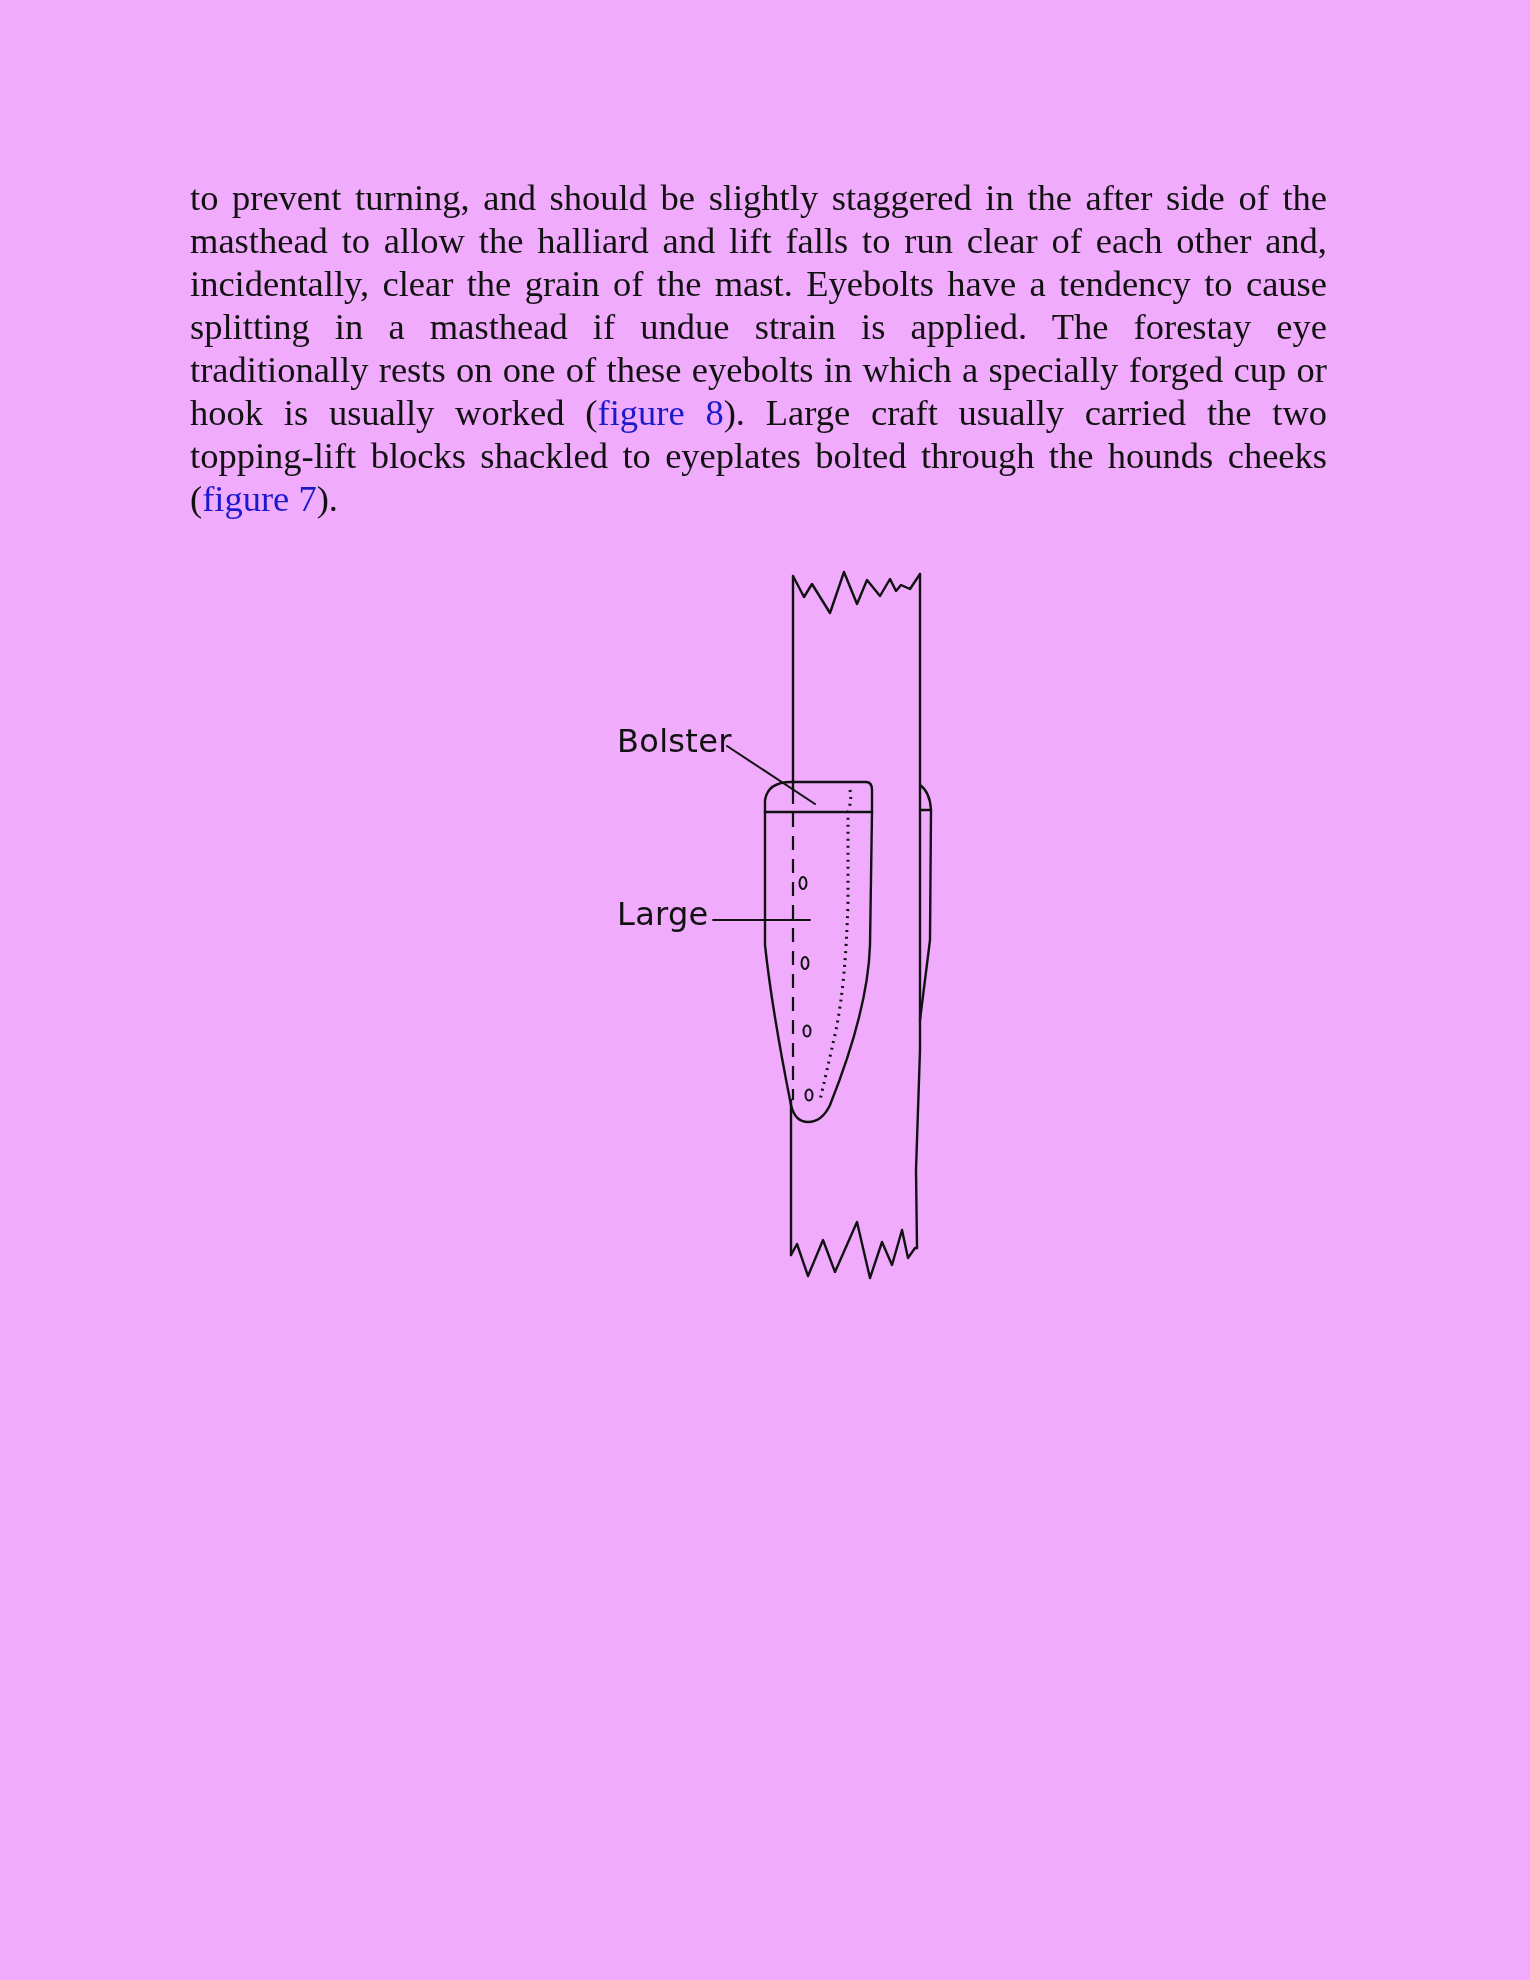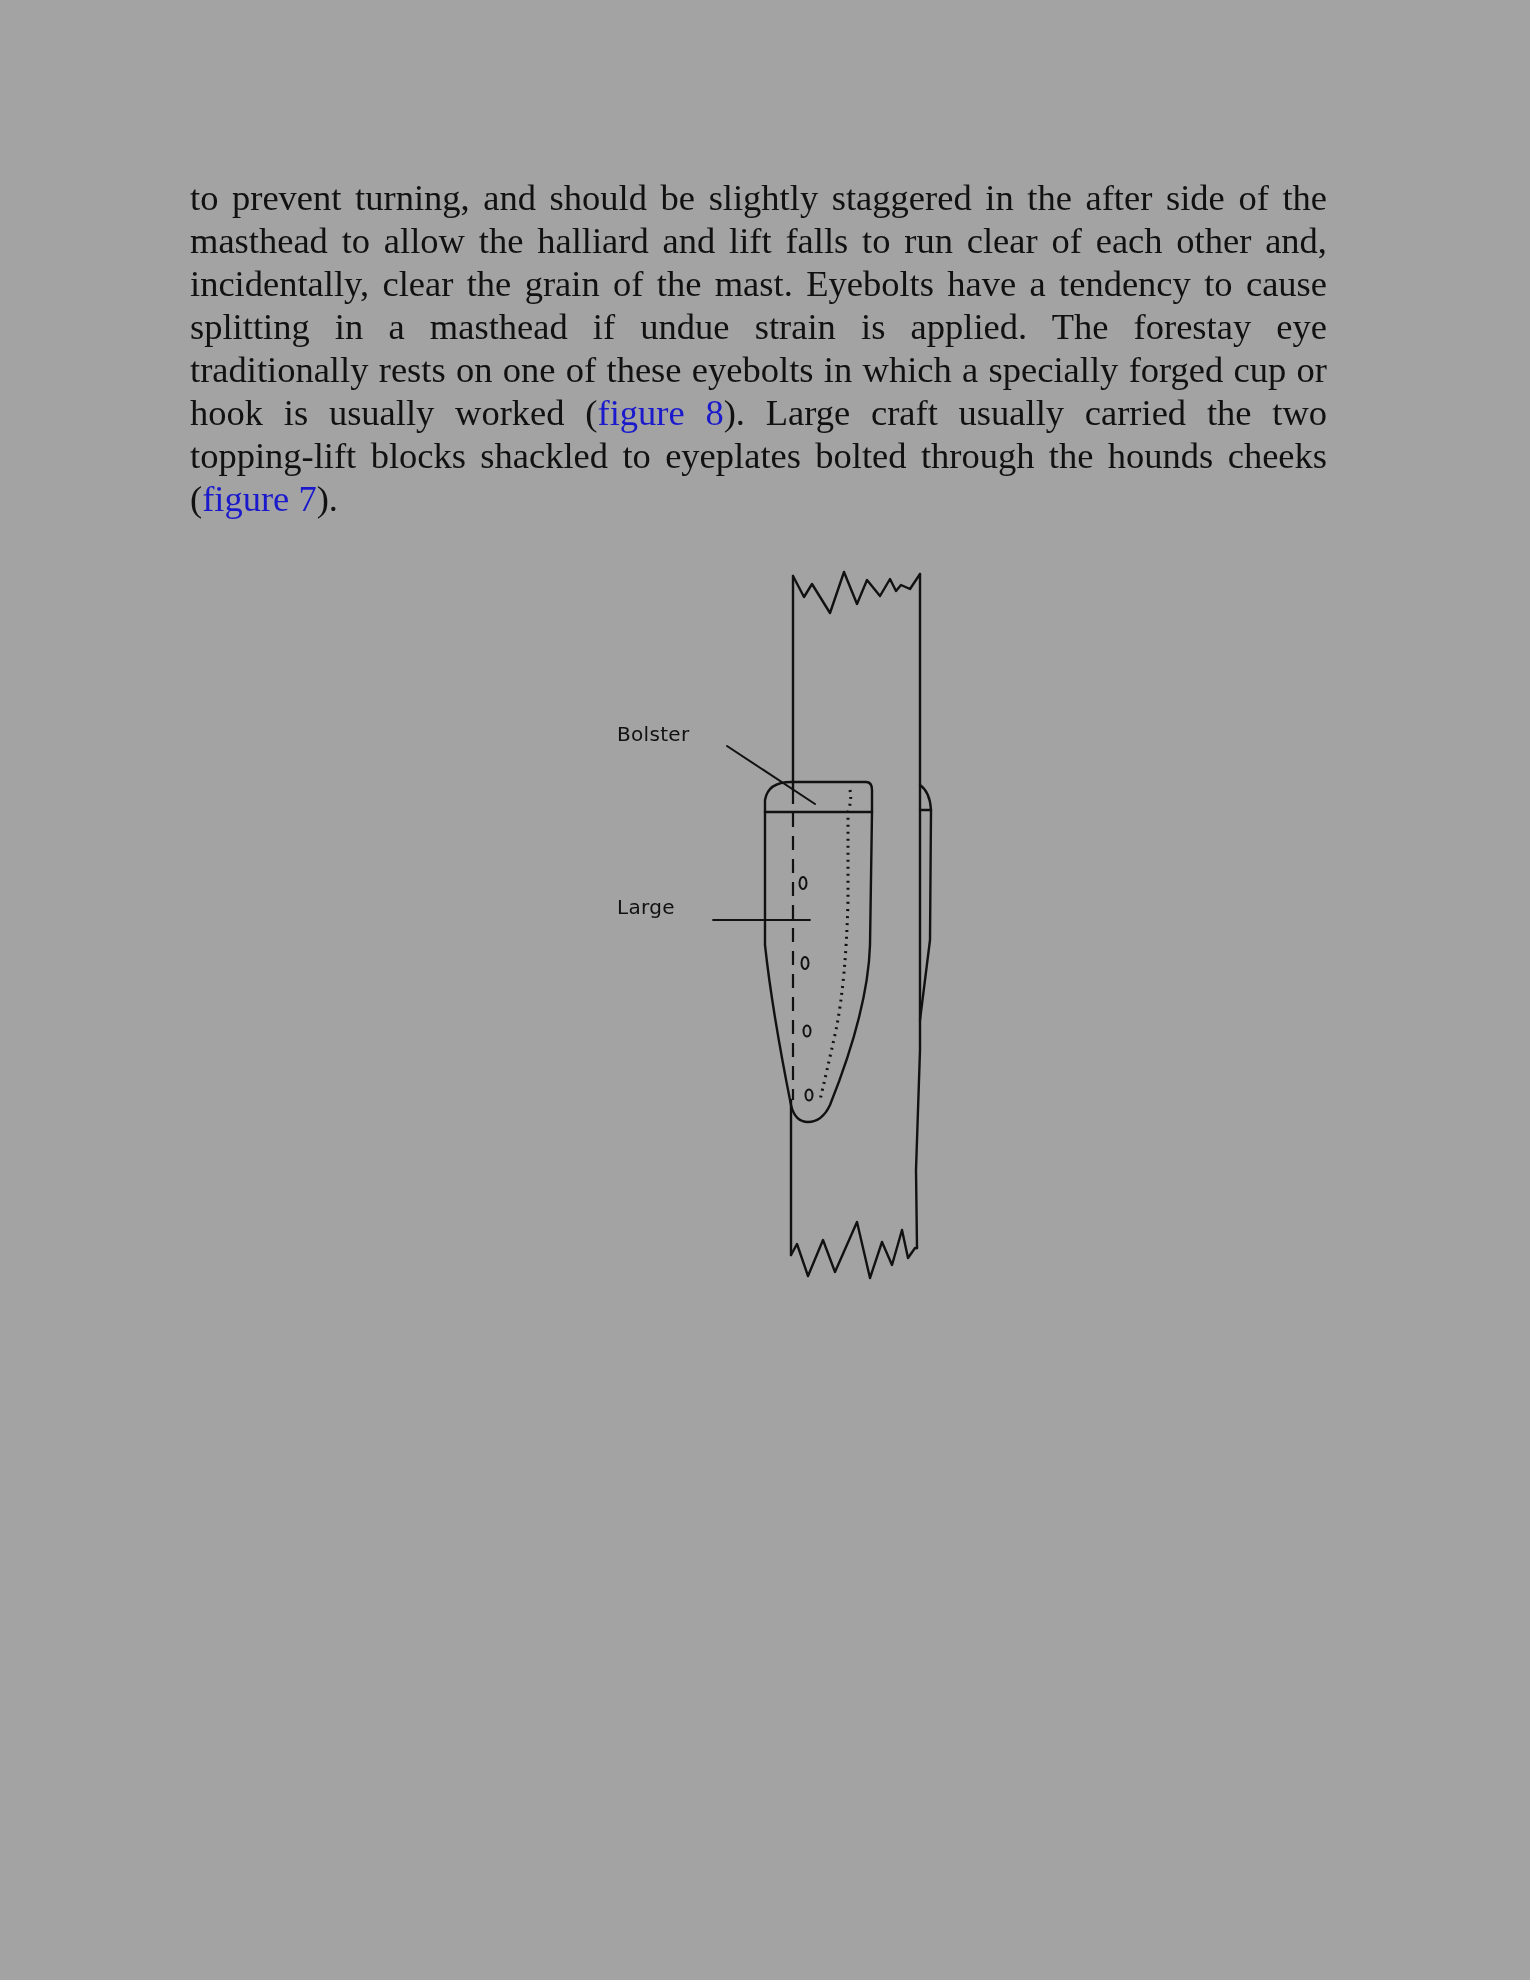--- a/index.html
+++ b/index.html
@@ -1,31 +1,31 @@
 <!DOCTYPE html>
 <html><head>
 <meta charset="utf-8">
 <style>
   html, body { margin: 0; padding: 0; background: #ffffff; }
   body { width: 1530px; height: 1980px; position: relative; overflow: hidden; }
-  .page { position: absolute; left: 0; top: 0; width: 1530px; height: 1980px; background: #a3a3a3; }
+  .page { position: absolute; left: 0; top: 0; width: 1530px; height: 1980px; background: #f0abfc; }
   .para {
     position: absolute; left: 190px; top: 176px; width: 1137px;
     font-family: "Liberation Serif", "DejaVu Serif", serif;
     font-size: 36.5px; line-height: 43px; color: #111;
     text-align: justify; margin: 0;
   }
   .para .line { display: block; text-align: justify; text-align-last: justify; white-space: nowrap; height: 43px; }
   .para .line.last { text-align-last: left; }
   .xref { color: #1a1acc; }
   .figure { position: absolute; left: 0; top: 0; width: 1530px; height: 1980px; pointer-events: none; }
   .figure svg { position: absolute; left: 0; top: 0; }
   .fig-label {
     position: absolute; font-family: "DejaVu Sans", "Liberation Sans", sans-serif;
-    font-size: 20px; color: #111; letter-spacing: 0.3px;
+    font-size: 32px; color: #111; letter-spacing: 0.3px;
   }
   .caption {
     position: absolute; left: 530px; top: 1292px;
     font-size: 27px; color: #111; white-space: nowrap;
   }
   .caption .cap-num { font-family: "Liberation Serif", serif; font-style: italic; }
   .caption .cap-text { font-family: "Liberation Sans", sans-serif; }
 </style>
 </head>
 <body>

